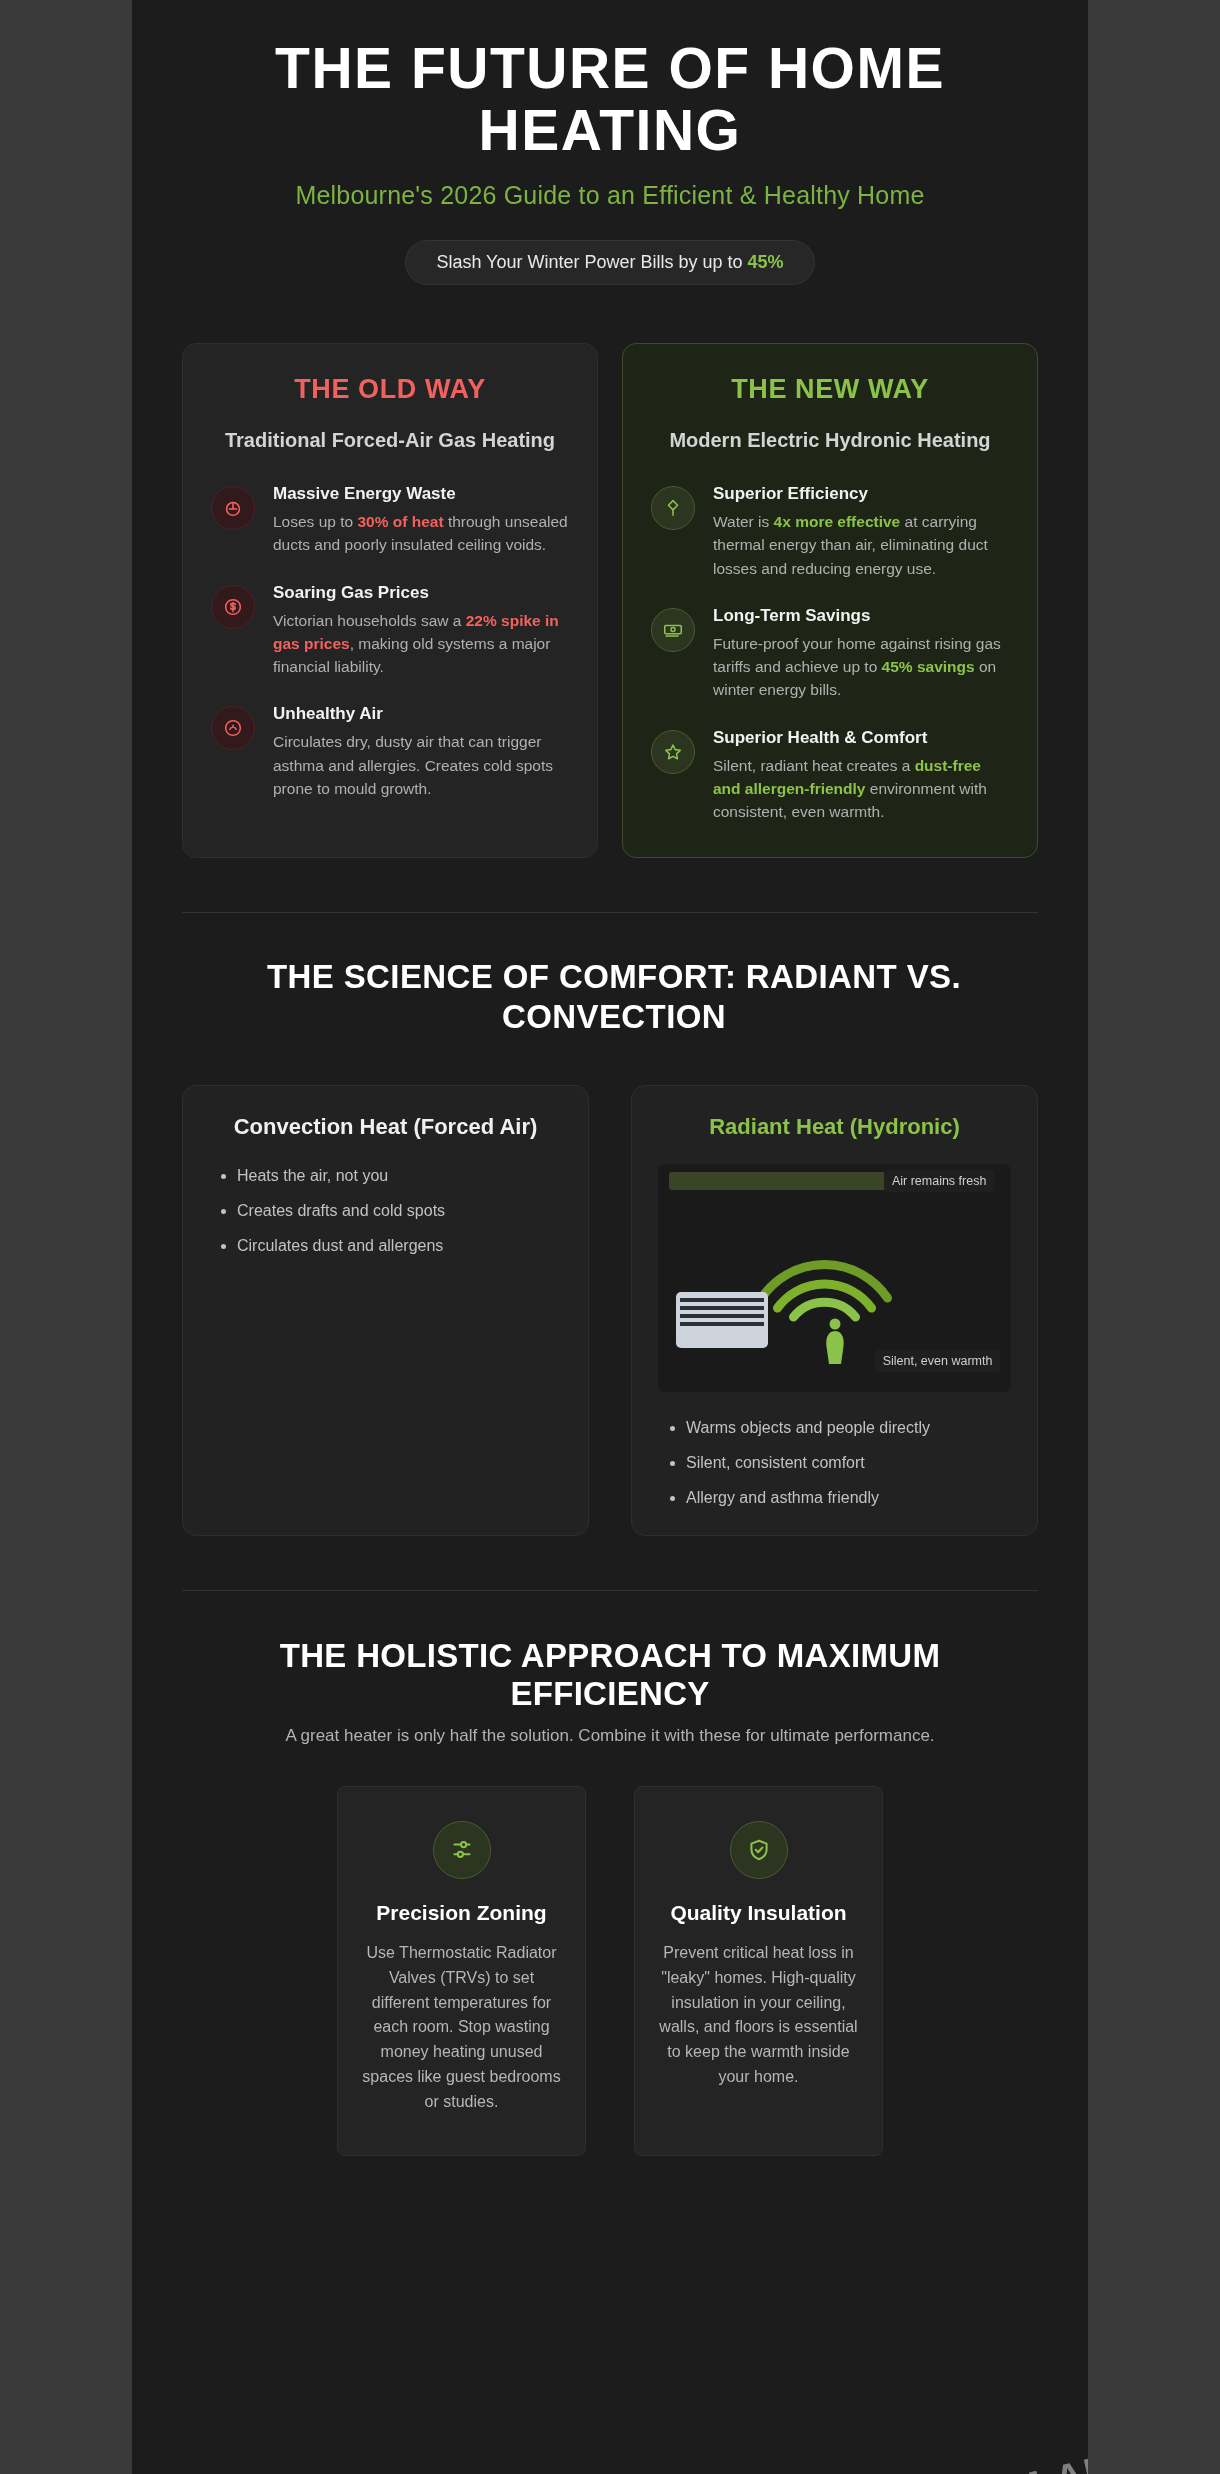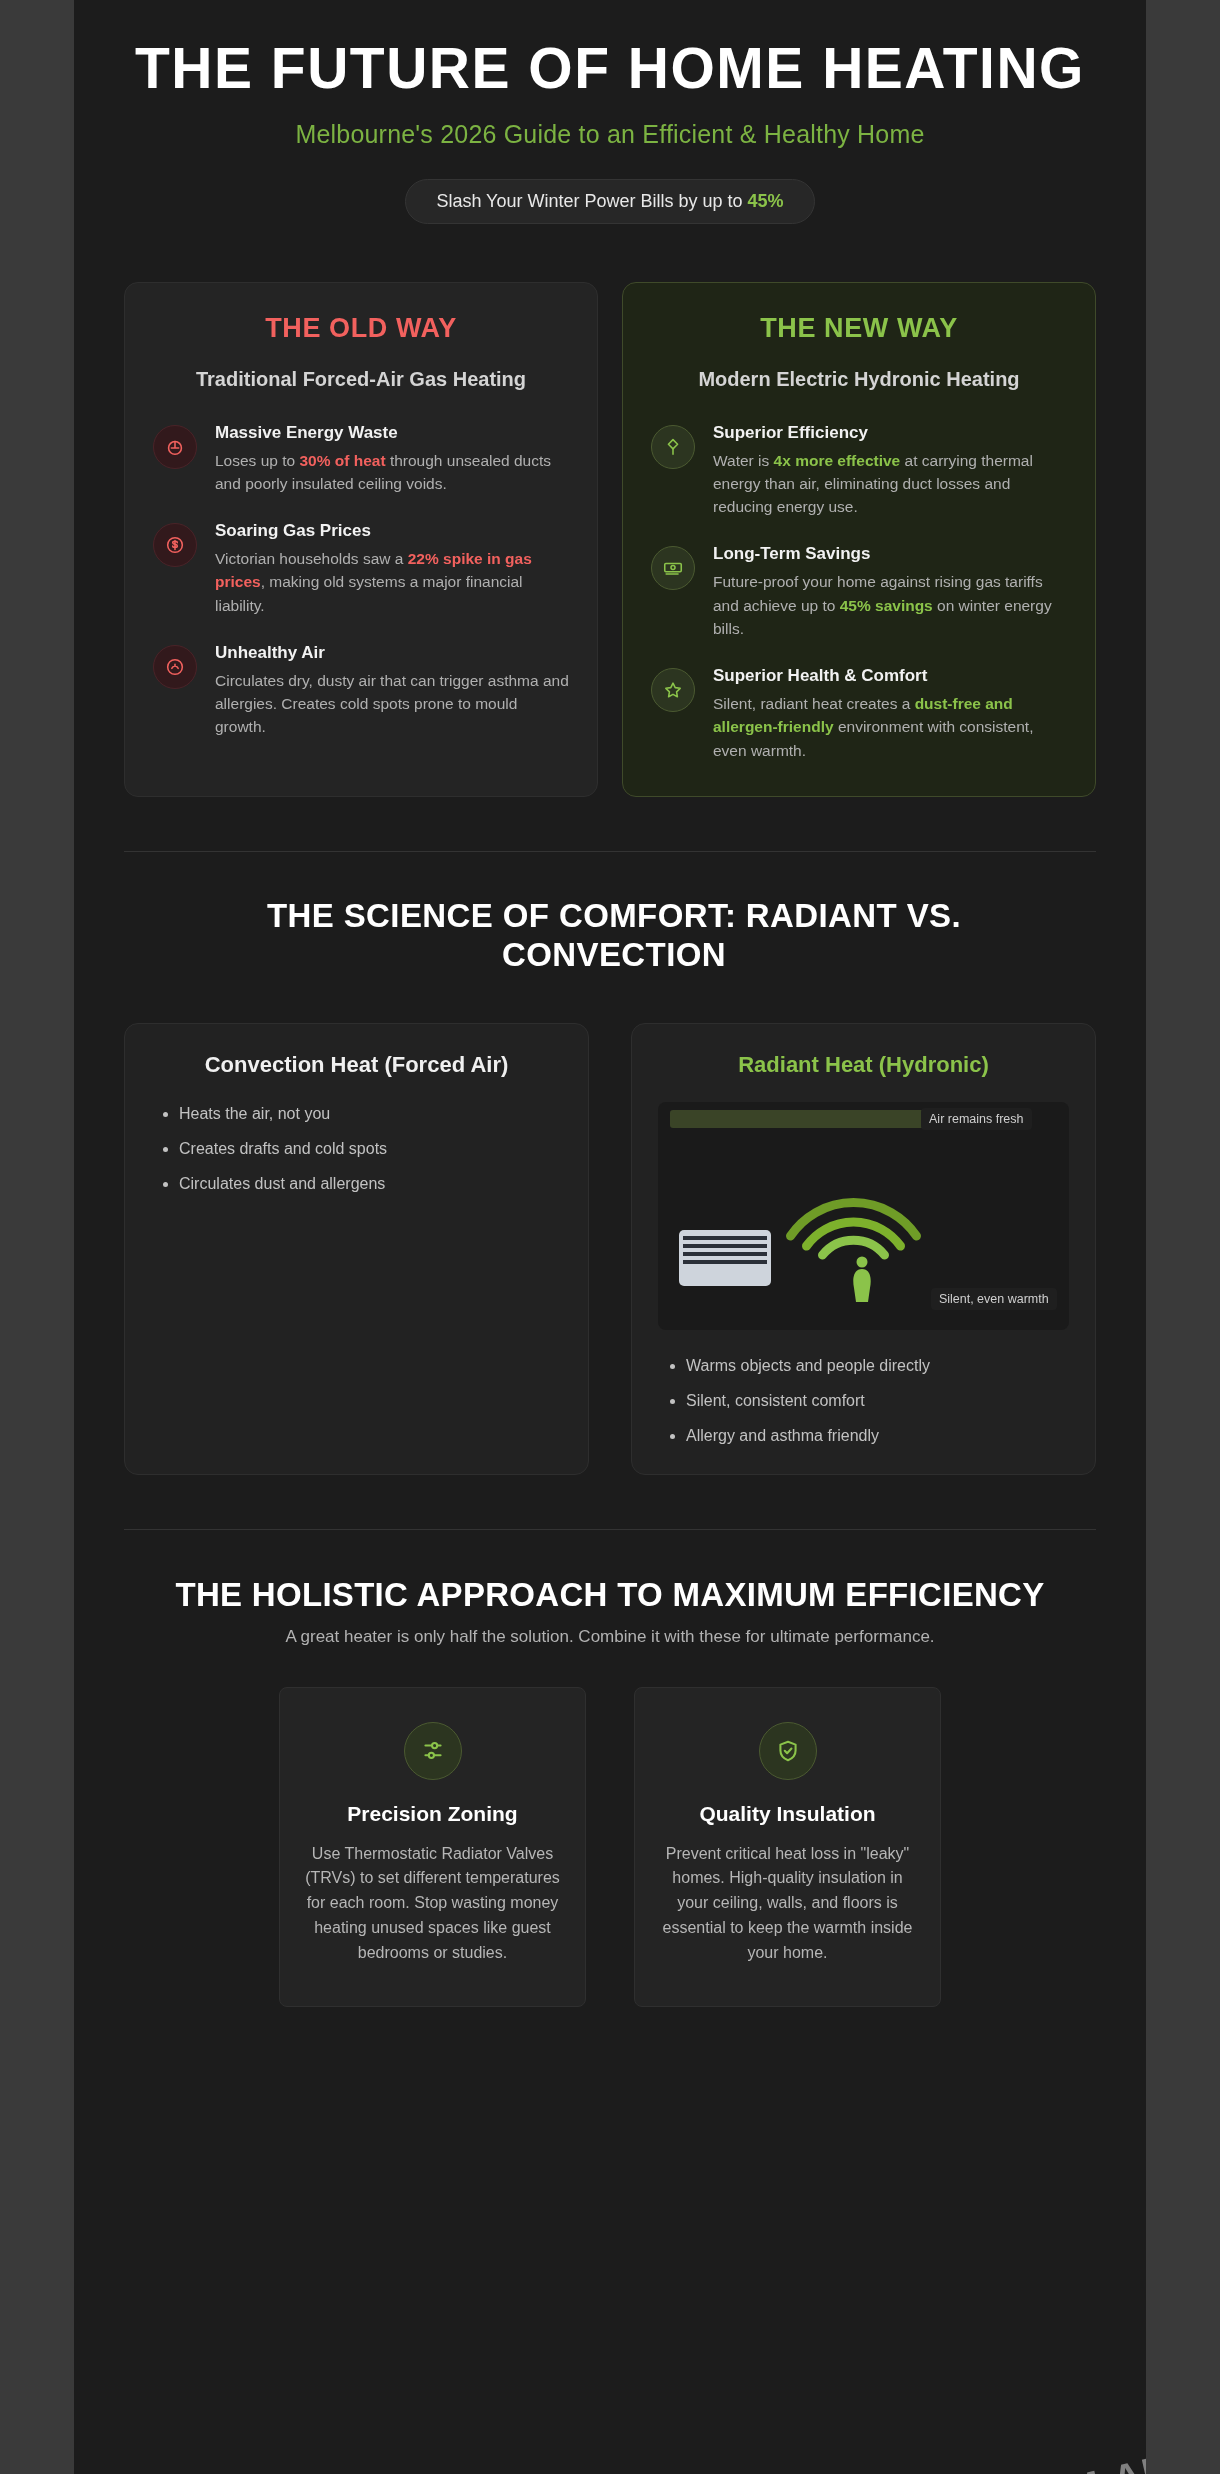--- a/index.html
+++ b/index.html
@@ -4,21 +4,21 @@
 <style>
   * { margin:0; padding:0; box-sizing:border-box; }
   html,body { background:#3a3a3a; }
   body {
     font-family:"Liberation Sans", sans-serif;
     width:1220px; height:2474px;
     display:flex; justify-content:center;
     overflow:hidden;
   }
   .page {
-    width:1072px; min-height:2474px;
+    width:956px; min-height:2474px;
     background:#1c1c1c;
     position:relative;
     overflow:hidden;
     padding-bottom:60px;
   }
 
   
   .hero { padding:38px 60px 0; text-align:center; }
   .hero h1 {
     font-size:57px; line-height:1.08; font-weight:bold;

